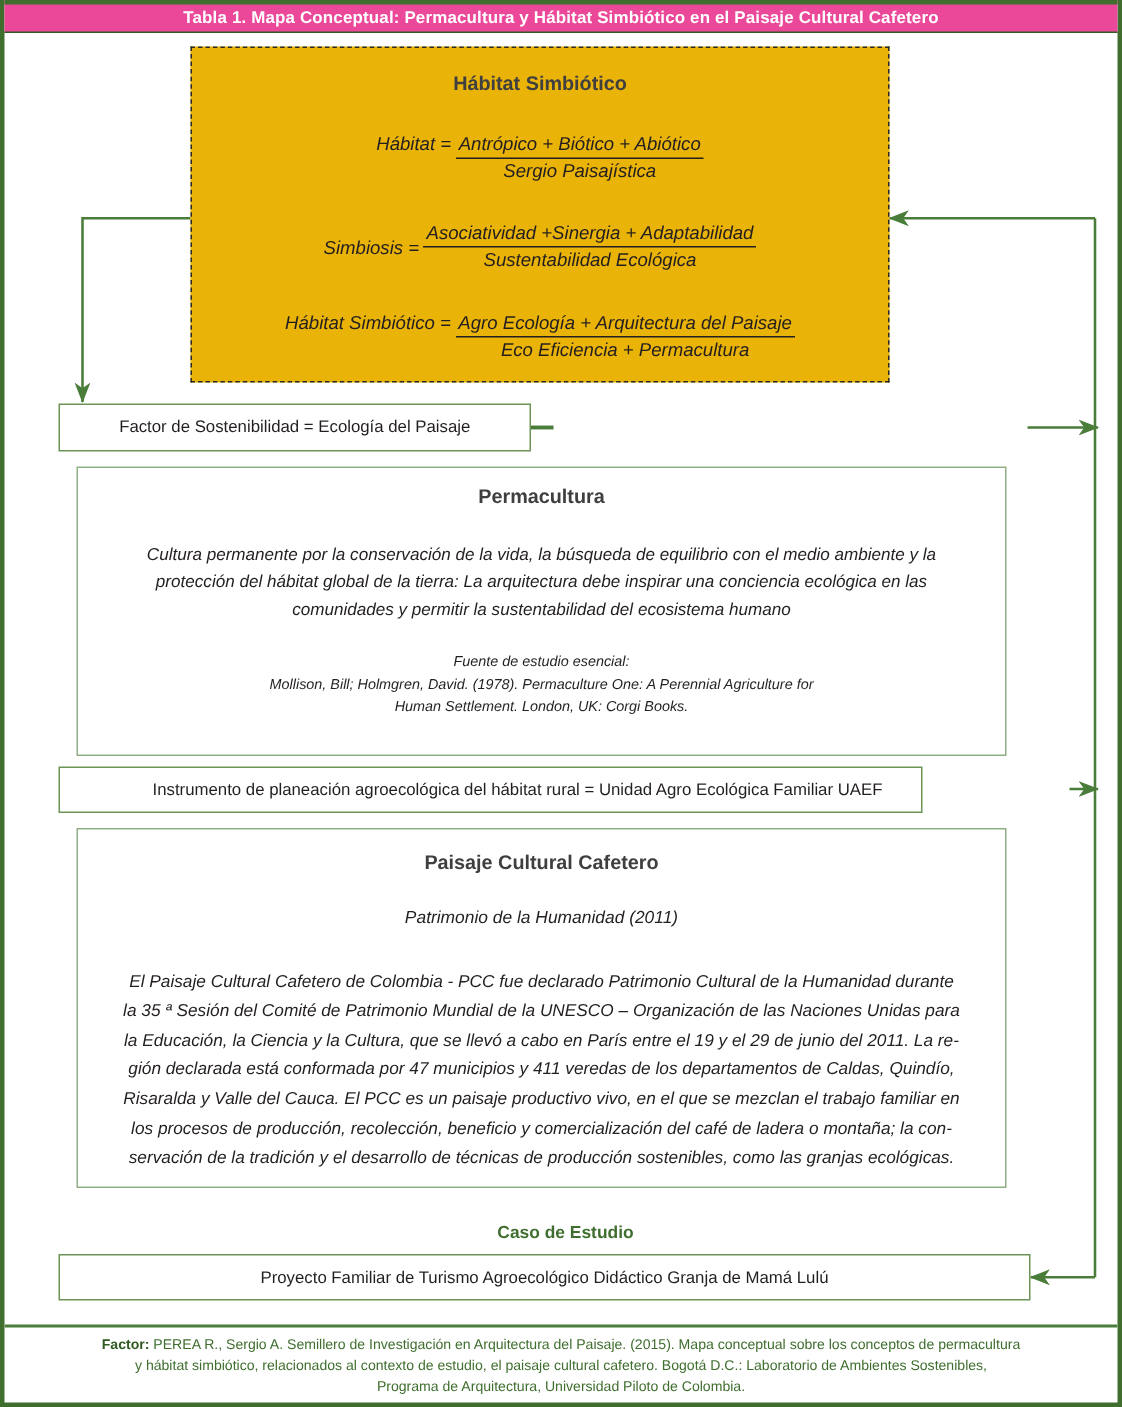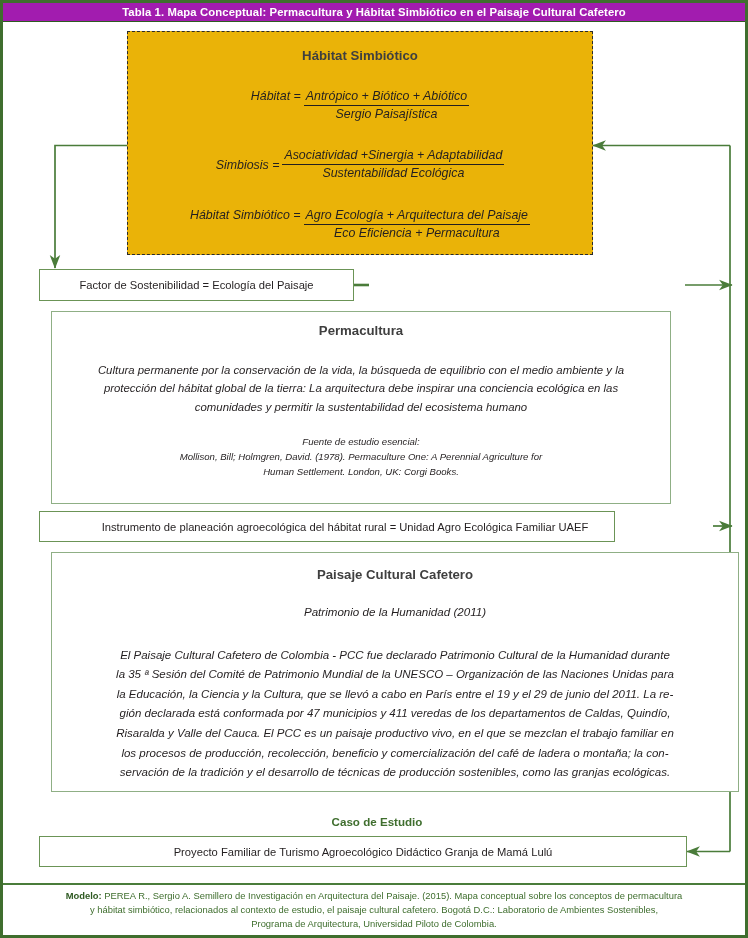--- a/index.html
+++ b/index.html
@@ -24,21 +24,21 @@
     border-bottom: 3px solid #3f6e2e;
   }
 
   
   #title-bar {
     position: absolute;
     left: -3px;
     top: 0;
     width: 748px;
     height: 22px;
-    background: #a21caf;
+    background: #ec4899;
     border-top: 3px solid #3f6e2e;
     border-bottom: 1px solid #2f5a22;
     box-sizing: border-box;
     color: #ffffff;
     font-size: 11.3px;
     font-weight: bold;
     display: flex;
     align-items: center;
     justify-content: center;
     letter-spacing: 0.1px;
@@ -256,21 +256,21 @@
       <div>Fuente de estudio esencial:</div>
       <div>Mollison, Bill; Holmgren, David. (1978). Permaculture One: A Perennial Agriculture for</div>
       <div>Human Settlement. London, UK: Corgi Books.</div>
     </div>
   </div>
 
   <div class="box solidline" style="left:36px; top:511px; width:576px; height:31px;padding-left:36px;">
     <div class="bar-row">Instrumento de planeación agroecológica del hábitat rural = Unidad Agro Ecológica Familiar UAEF</div>
   </div>
 
-  <div class="box" style="left:48px; top:552px; width:688px; height:240px;">
+  <div class="box" style="left:48px; top:552px; width:620px; height:240px;">
     <div class="bhead" style="margin-top:14px;">Paisaje Cultural Cafetero</div>
 
     <div class="para" style="margin-top:21px; font-size:11.6px;">Patrimonio de la Humanidad (2011)</div>
 
     <div class="para-just" style="margin-top:24px;">
       <div>El Paisaje Cultural Cafetero de Colombia - PCC fue declarado Patrimonio Cultural de la Humanidad durante</div>
       <div>la 35 ª Sesión del Comité de Patrimonio Mundial de la UNESCO – Organización de las Naciones Unidas para</div>
       <div>la Educación, la Ciencia y la Cultura, que se llevó a cabo en París entre el 19 y el 29 de junio del 2011. La re-</div>
       <div>gión declarada está conformada por 47 municipios y 411 veredas de los departamentos de Caldas, Quindío,</div>
       <div>Risaralda y Valle del Cauca. El PCC es un paisaje productivo vivo, en el que se mezclan el trabajo familiar en</div>
@@ -283,20 +283,20 @@
     <span class="bhead green" style="font-size:11.6px;">Caso de Estudio</span>
   </div>
 
   <div class="box solidline" style="left:36px; top:836px; width:648px; height:31px;">
     <div class="bar-row">Proyecto Familiar de Turismo Agroecológico Didáctico Granja de Mamá Lulú</div>
   </div>
 
   <div id="footer">
     <div id="footer-text">
       <div>
-        <b>Modelo:</b><span> PEREA R., Sergio A. Semillero de Investigación en Arquitectura del Paisaje. (2015). Mapa conceptual sobre los conceptos de permacultura</span>
+        <b>Factor:</b><span> PEREA R., Sergio A. Semillero de Investigación en Arquitectura del Paisaje. (2015). Mapa conceptual sobre los conceptos de permacultura</span>
       </div>
       <div>y hábitat simbiótico, relacionados al contexto de estudio, el paisaje cultural cafetero.  Bogotá D.C.: Laboratorio de Ambientes Sostenibles,</div>
       <div>Programa de Arquitectura, Universidad Piloto de Colombia.</div>
     </div>
   </div>
 
 </div>
 
 </body></html>

